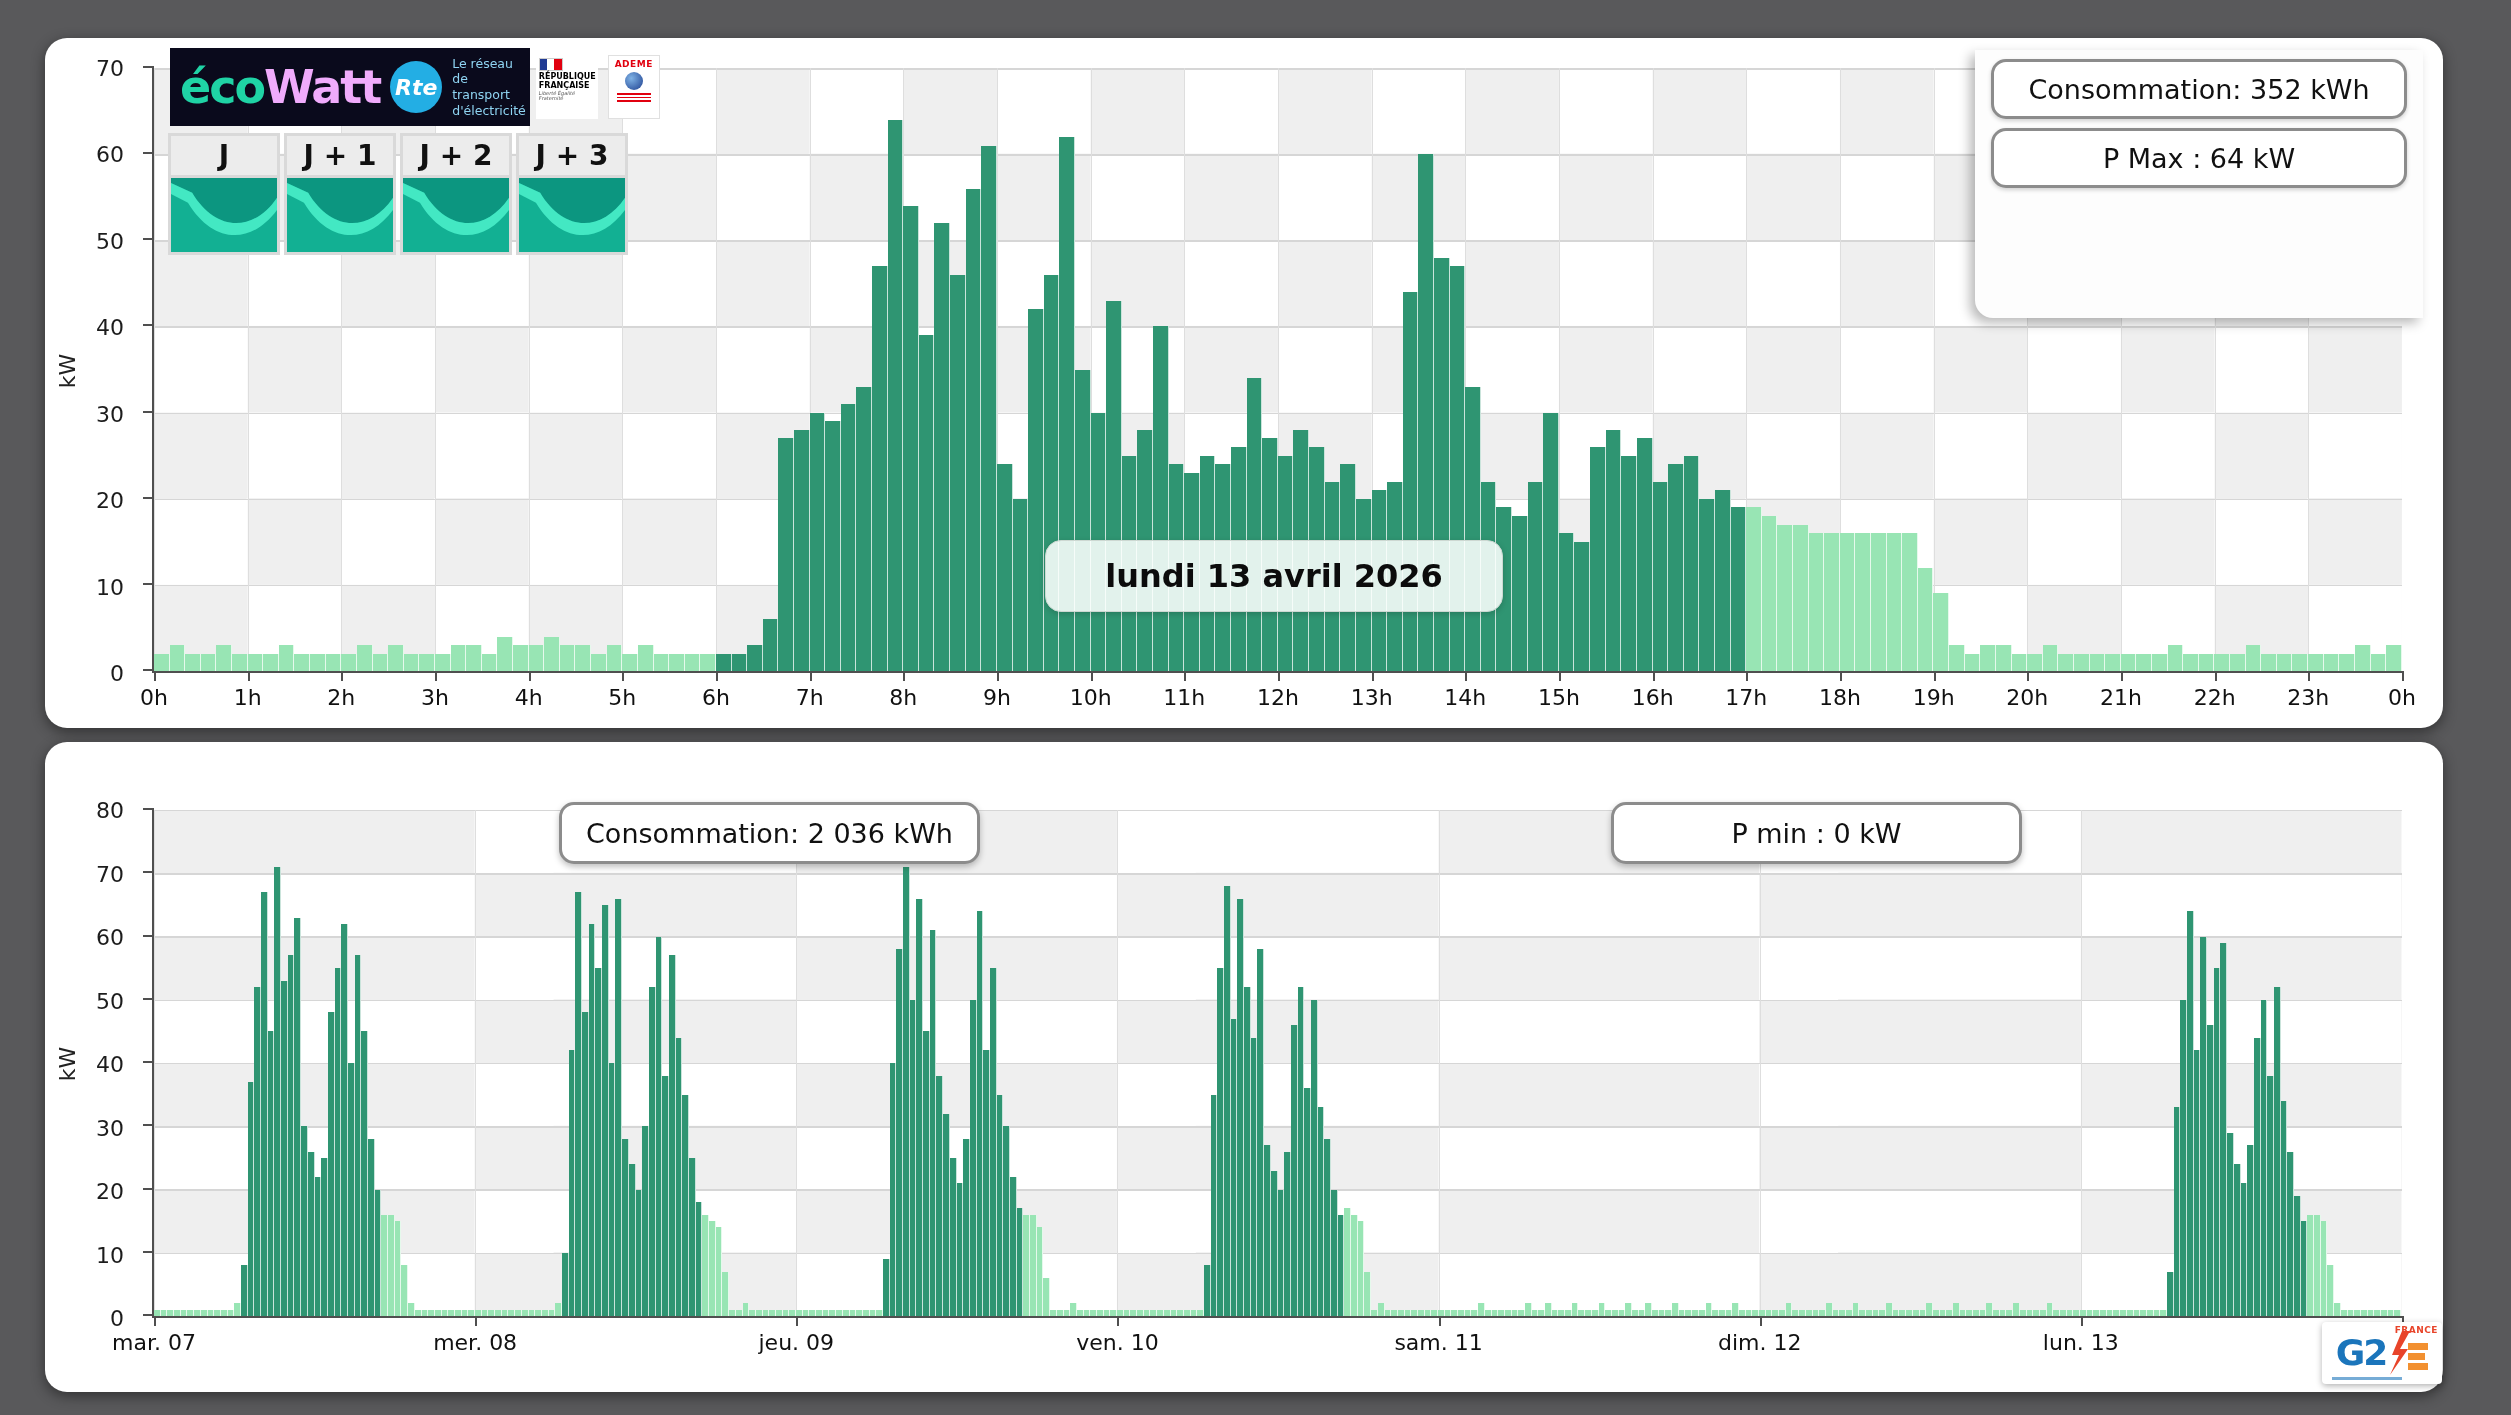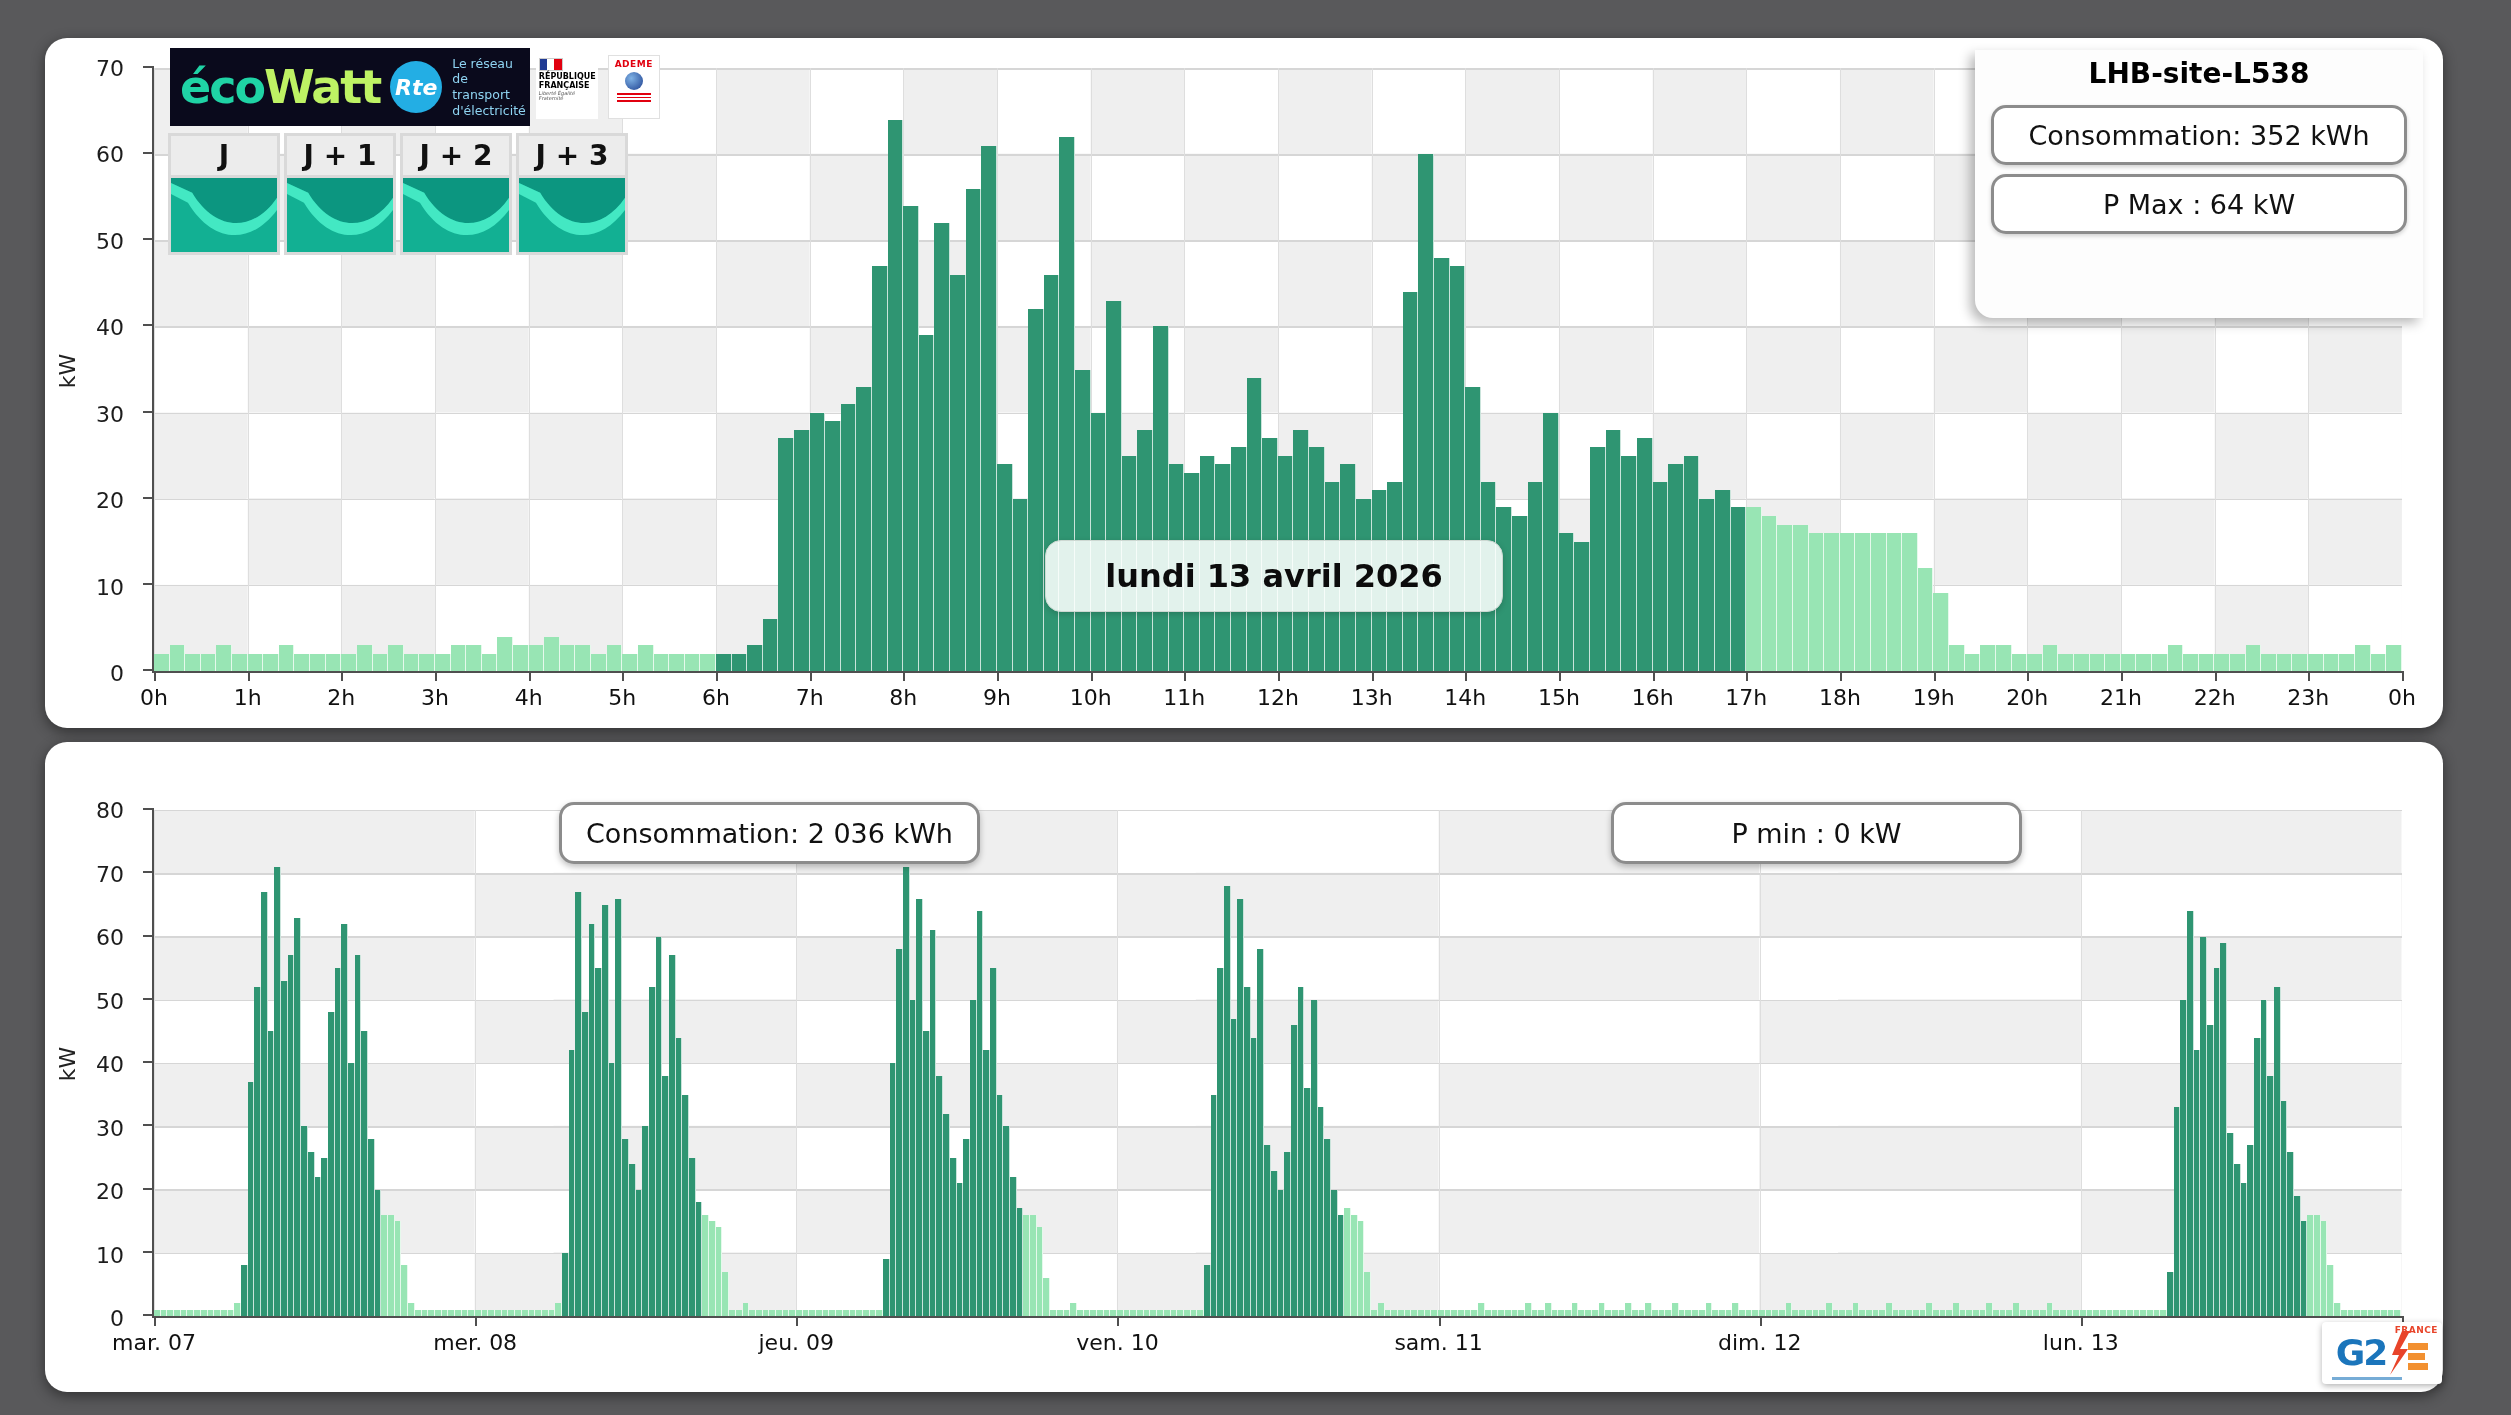--- a/index.html
+++ b/index.html
@@ -37,21 +37,21 @@
   .ytick{position:absolute;left:-11px;width:11px;border-top:2px solid #4f4f4f;}
   .xtick{position:absolute;top:100%;height:10px;border-left:2px solid #4f4f4f;}
   .xlabels{position:absolute;left:0;right:0;top:100%;height:40px;}
   .xlab{position:absolute;top:14px;transform:translateX(-50%);font-size:22px;color:#111;white-space:nowrap;}
   .axis-unit{position:absolute;left:-102px;top:50%;transform:translate(0,-50%) rotate(-90deg);font-size:22px;color:#222;}
 
   
   #ecowatt{position:absolute;left:125px;top:10px;width:360px;height:78px;background:#0a0a1c;display:flex;align-items:center;padding:0 10px;gap:10px;}
   .brand{font-size:46px;font-weight:800;letter-spacing:-2px;white-space:nowrap;}
   .brand .eco{color:#1fd3a5;}
-  .brand .watt{color:#bef264;}
+  .brand .watt{color:#f0abfc;}
   .rte-circle{width:52px;height:52px;border-radius:50%;background:#23aee4;color:#fff;display:flex;align-items:center;justify-content:center;font-size:22px;font-weight:700;font-style:italic;flex:0 0 auto;}
   .rte-tag{color:#8fd4f2;font-size:12.5px;line-height:1.25;}
   .rf-box{background:#fff;width:62px;height:64px;padding:3px;font-size:8px;font-weight:700;color:#000;line-height:1.1;flex:0 0 auto;}
   .rf-flag{display:flex;width:24px;height:13px;margin-bottom:2px;border:1px solid #ccc;}
   .rf-flag i{flex:1;}
   .rf-motto{font-size:5px;font-weight:400;color:#555;font-style:italic;}
   .ademe-box{background:#fff;width:52px;height:64px;border:1px solid #e0e0e0;display:flex;flex-direction:column;align-items:center;padding:3px;flex:0 0 auto;}
   .ademe-box b{color:#e1000f;font-size:9px;letter-spacing:.5px;}
   .ademe-globe{width:18px;height:18px;border-radius:50%;background:radial-gradient(circle at 35% 35%,#7fb2e5,#1d3f8f);margin:3px 0;}
   .ademe-lines{width:34px;height:10px;background:repeating-linear-gradient(to bottom,#e1000f 0 1.5px,transparent 1.5px 3.5px);}
@@ -371,21 +371,20 @@
         <span class="lbl">J + 3</span>
         <svg viewBox="0 0 100 60" preserveAspectRatio="none">
             <rect width="100" height="60" fill="#12b093"></rect>
             <path d="M0,0 H100 V16 C78,44 42,44 20,12 L0,4 Z" fill="#0c9680"></path>
             <path d="M0,4 L20,12 C42,44 78,44 100,16 V26 C76,54 40,54 16,20 L0,13 Z" fill="#43e8c3"></path>
           </svg>
       </button>
     </div>
 
     <div id="site-card">
-      <div class="title">LHB-site-L538</div>
       <div class="stat-box">Consommation: 352 kWh</div>
       <div class="stat-box">P Max :  64 kW</div>
     </div>
 
     <div id="date-box">lundi 13 avril 2026</div>
   </div>
 
   <div class="panel" id="panel-bottom">
 
     <div class="chart" id="chart1">

